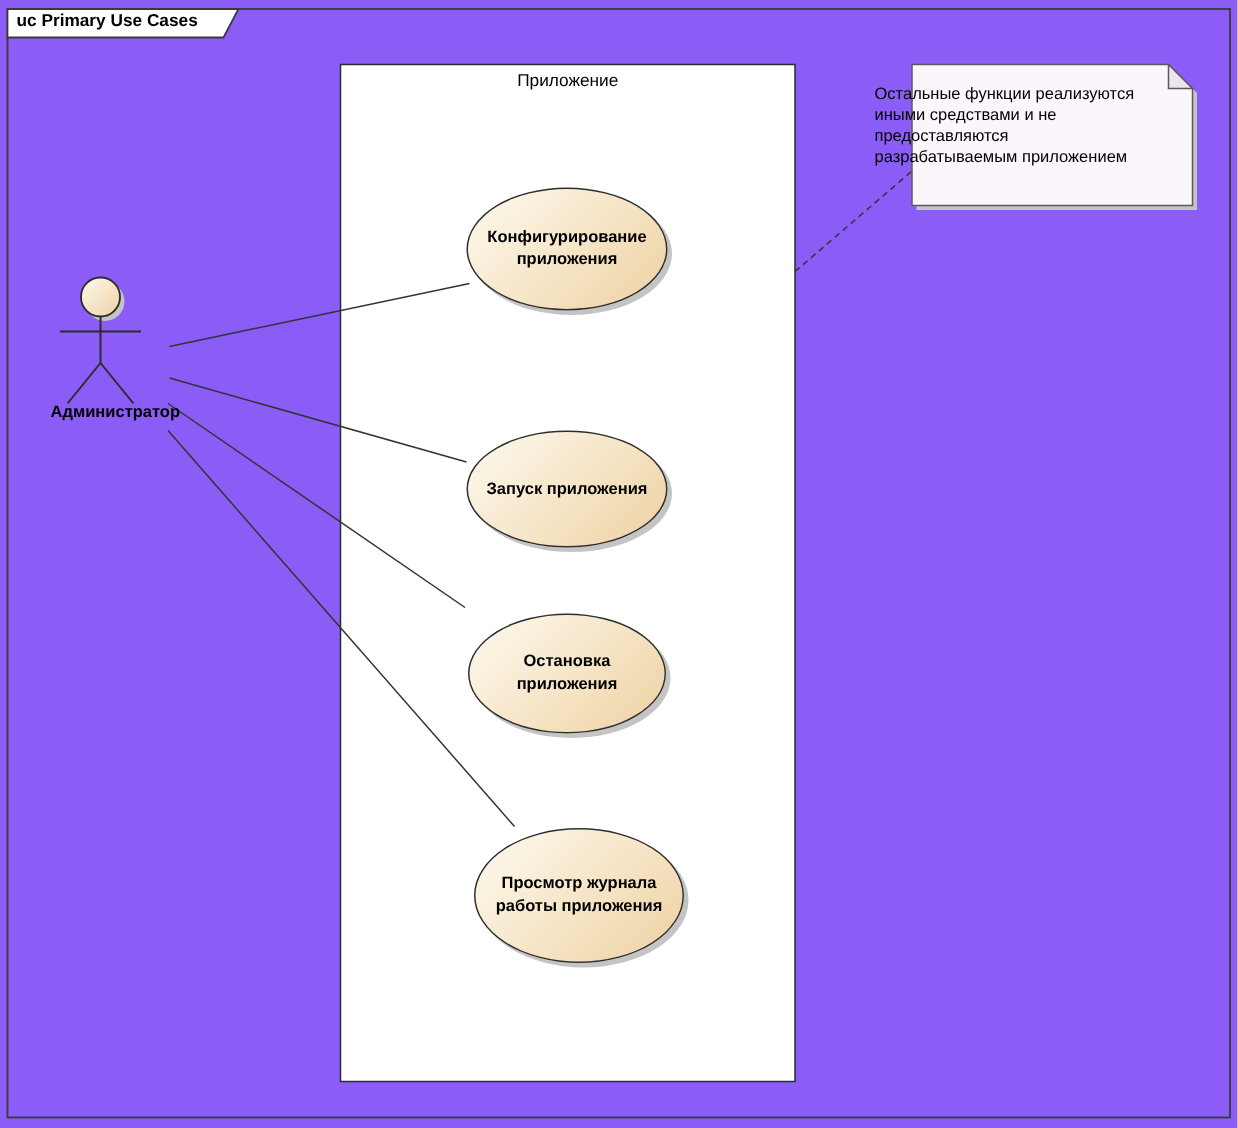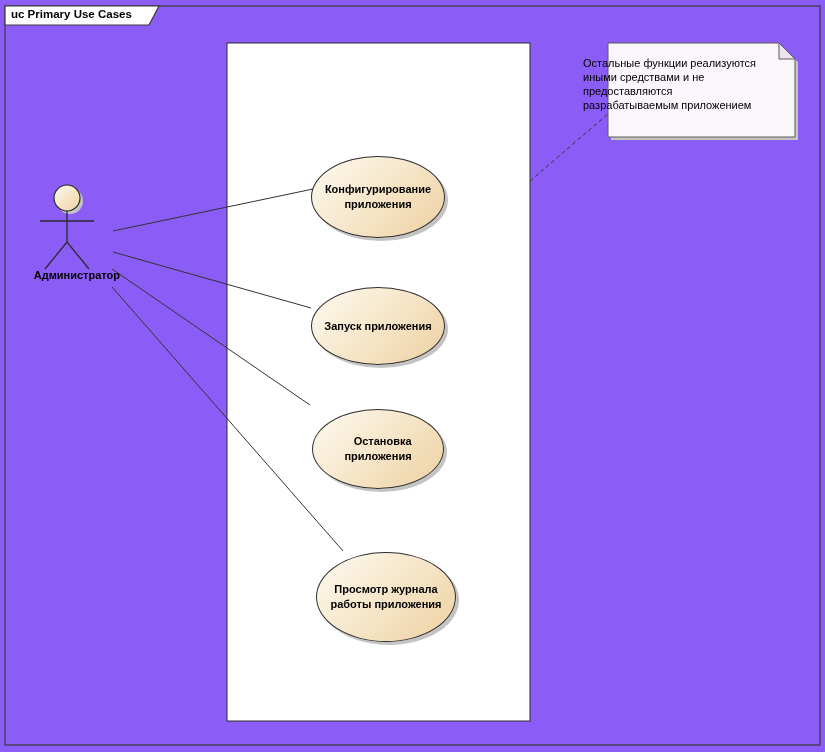--- a/index.html
+++ b/index.html
@@ -19,23 +19,23 @@
   }
   .usecase{
     position:absolute;border-radius:50%;
     border:1.5px solid #2e2e2e;
     background:linear-gradient(135deg,#fdfaf0 0%,#f7e8cd 45%,#edd1a1 100%);
     box-shadow:3px 3px 0 #c4c4c4;
     display:flex;align-items:center;justify-content:center;
     text-align:center;font-size:11px;font-weight:bold;line-height:15px;
     white-space:pre-line;box-sizing:border-box;
   }
-  #usecase-1{left:311px;top:156px;width:134px;height:82px;}
+  #usecase-1{left:311px;top:125px;width:134px;height:82px;}
   #usecase-2{left:311px;top:287px;width:134px;height:78px;}
-  #usecase-3{left:312px;top:409px;width:132px;height:80px;text-align:right;}
+  #usecase-3{left:312px;top:409px;width:132px;height:80px;}
   #usecase-4{left:316px;top:552px;width:140px;height:90px;}
   .note-text{
     left:583px;top:56px;width:178px;
     font-size:11px;line-height:14px;white-space:pre-line;
   }
   .actor-label{
     left:20px;top:269px;width:100px;text-align:right;
     font-size:11px;font-weight:bold;white-space:nowrap;
   }
 </style>
@@ -72,20 +72,21 @@
       <circle cx="70" cy="201" r="13" fill="#c4c4c4"></circle>
       <circle cx="67" cy="198" r="13" fill="url(#headGrad)" stroke="#2b2b2b" stroke-width="1.2"></circle>
       <line x1="67" y1="211" x2="67" y2="242" stroke="#2b2b2b" stroke-width="1.3"></line>
       <line x1="40" y1="221" x2="94" y2="221" stroke="#2b2b2b" stroke-width="1.3"></line>
       <line x1="67" y1="242" x2="45" y2="269" stroke="#2b2b2b" stroke-width="1.3"></line>
       <line x1="67" y1="242" x2="89" y2="269" stroke="#2b2b2b" stroke-width="1.3"></line>
     </g>
   </svg>
 
   <div class="overlay frame-title">uc Primary Use Cases</div>
+  <div class="overlay boundary-label">Приложение</div>
 
   <div class="usecase" id="usecase-1">
     <span>Конфигурирование
 приложения</span>
   </div>
   <div class="usecase" id="usecase-2">
     <span>Запуск приложения</span>
   </div>
   <div class="usecase" id="usecase-3">
     <span>Остановка

